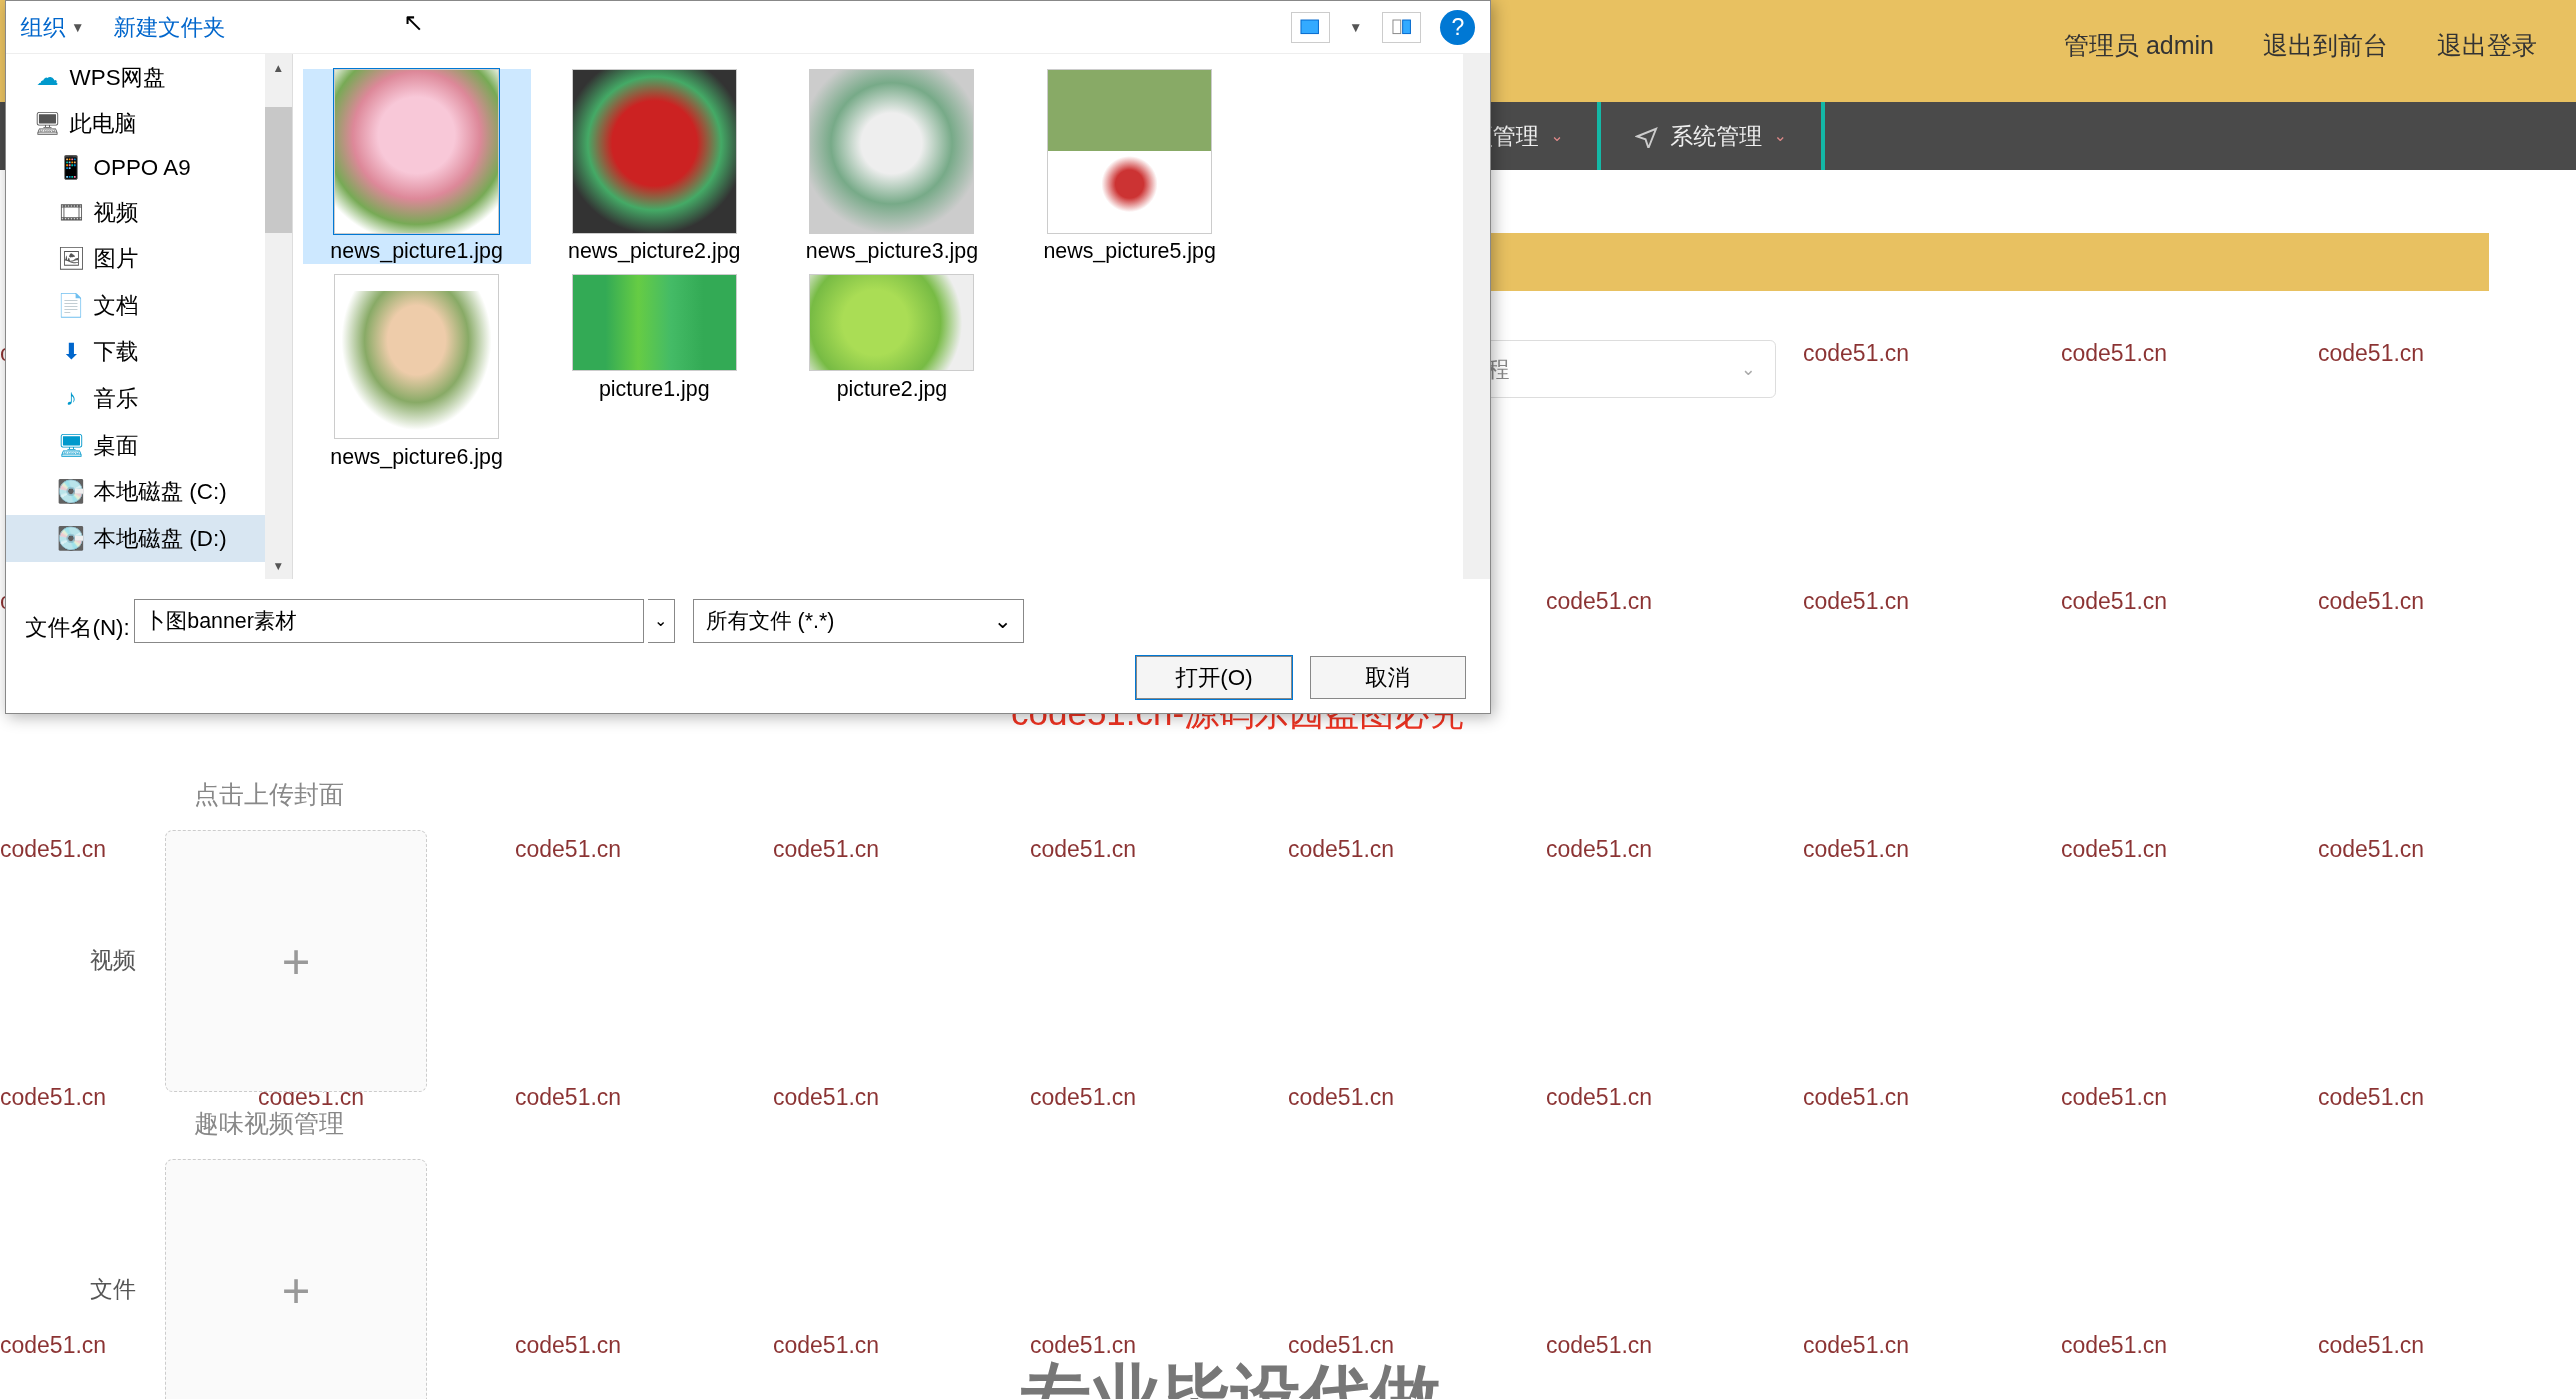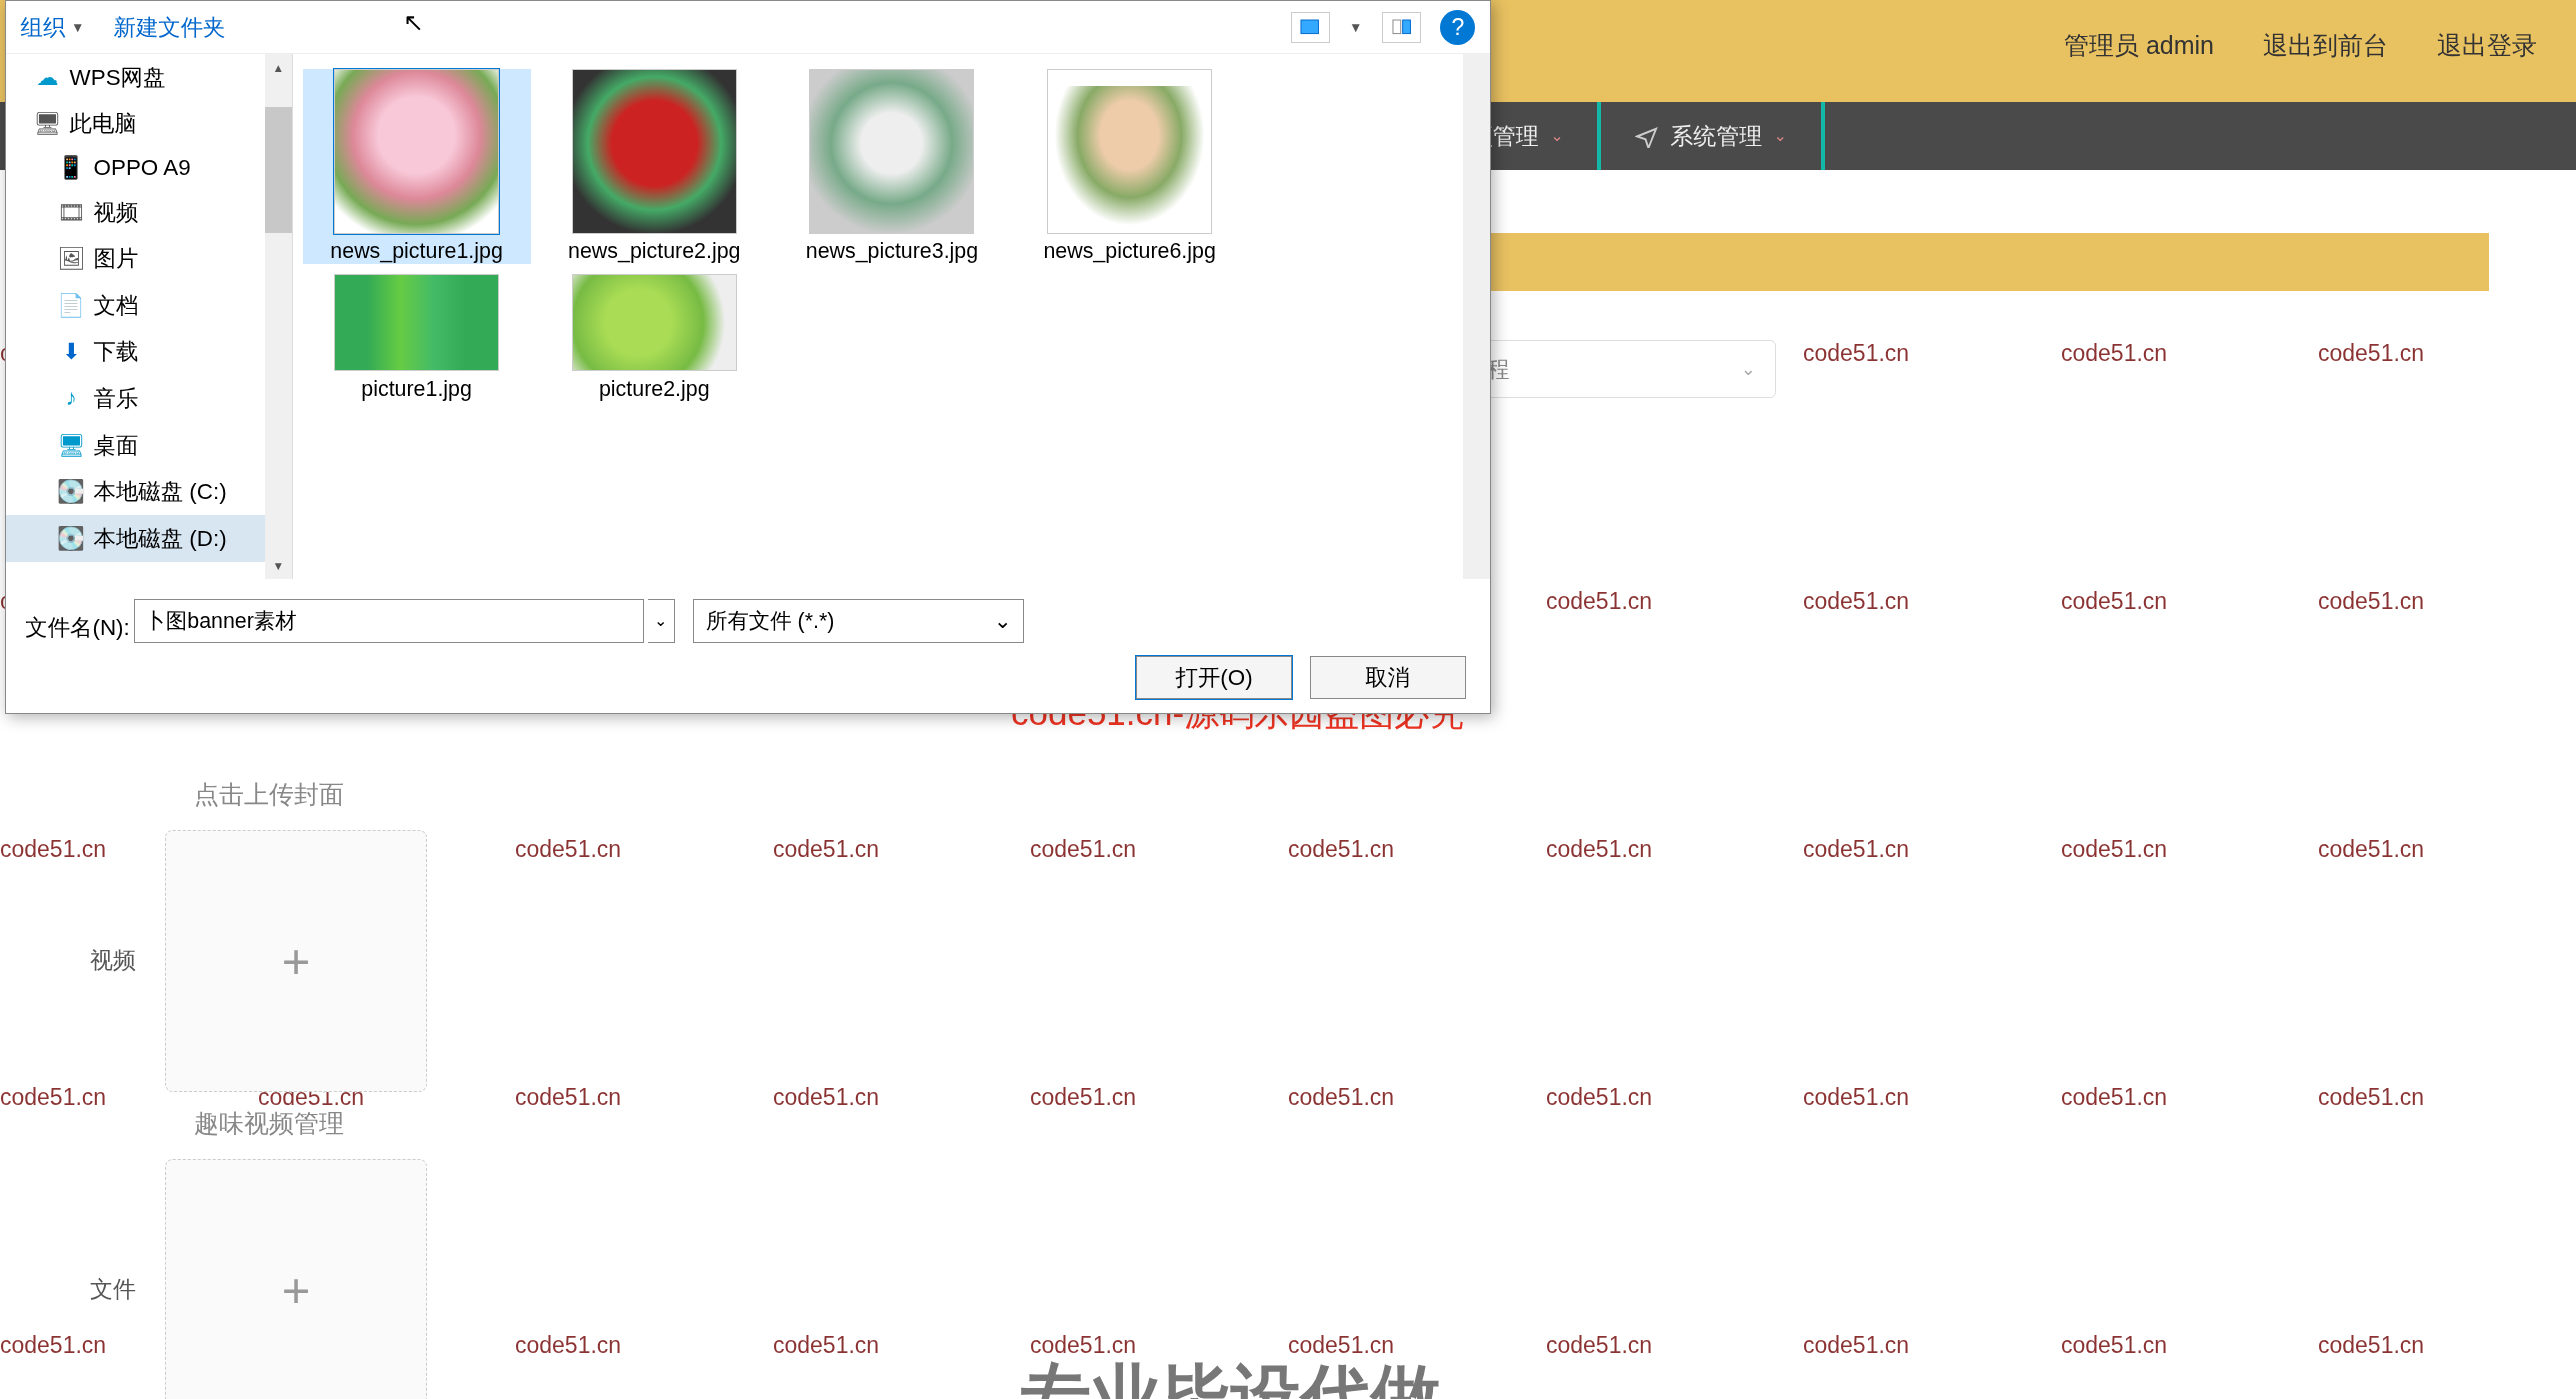--- a/index.html
+++ b/index.html
@@ -294,20 +294,26 @@
           <div class="fd-fname">news_picture2.jpg</div>
         </div>
         <div class="fd-file">
           <div class="fd-thumb">
             <div class="thumb-flowers tf3"></div>
           </div>
           <div class="fd-fname">news_picture3.jpg</div>
         </div>
         <div class="fd-file">
           <div class="fd-thumb">
+            <div class="thumb-flowers tf5"></div>
+          </div>
+          <div class="fd-fname">news_picture5.jpg</div>
+        </div>
+        <div class="fd-file">
+          <div class="fd-thumb">
             <div class="thumb-flowers tf6"></div>
           </div>
           <div class="fd-fname">news_picture6.jpg</div>
         </div>
         <div class="fd-file">
           <div class="fd-thumb small">
             <div class="thumb-flowers tf7"></div>
           </div>
           <div class="fd-fname">picture1.jpg</div>
         </div>

